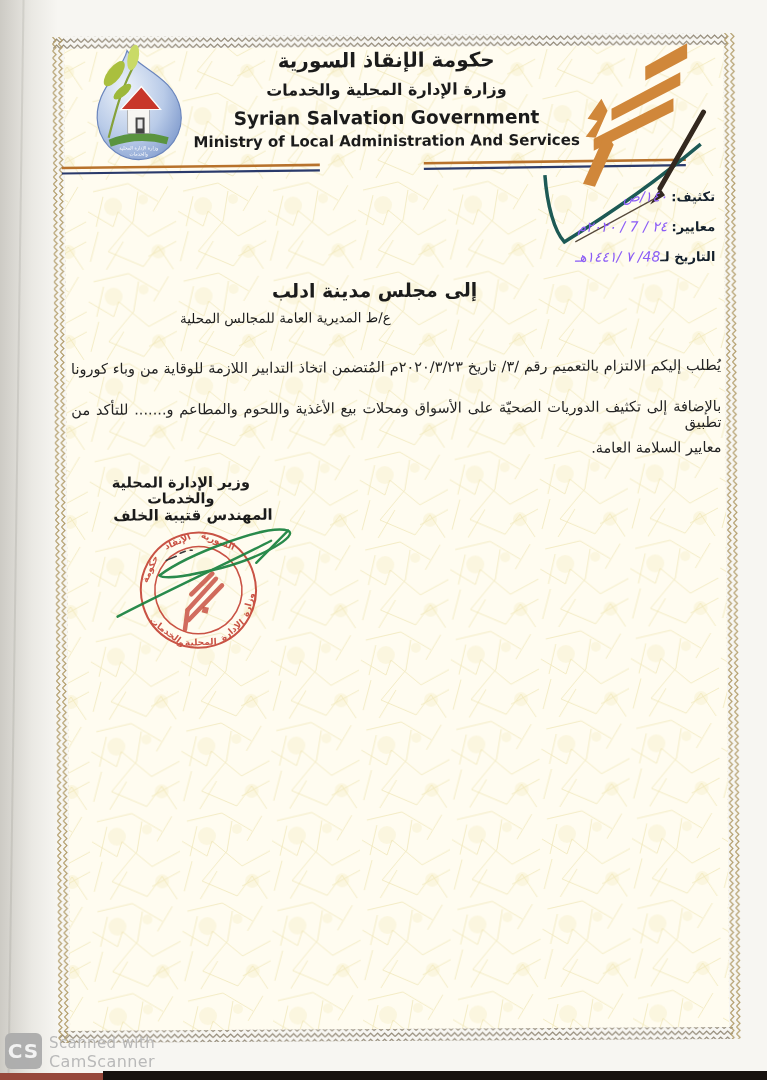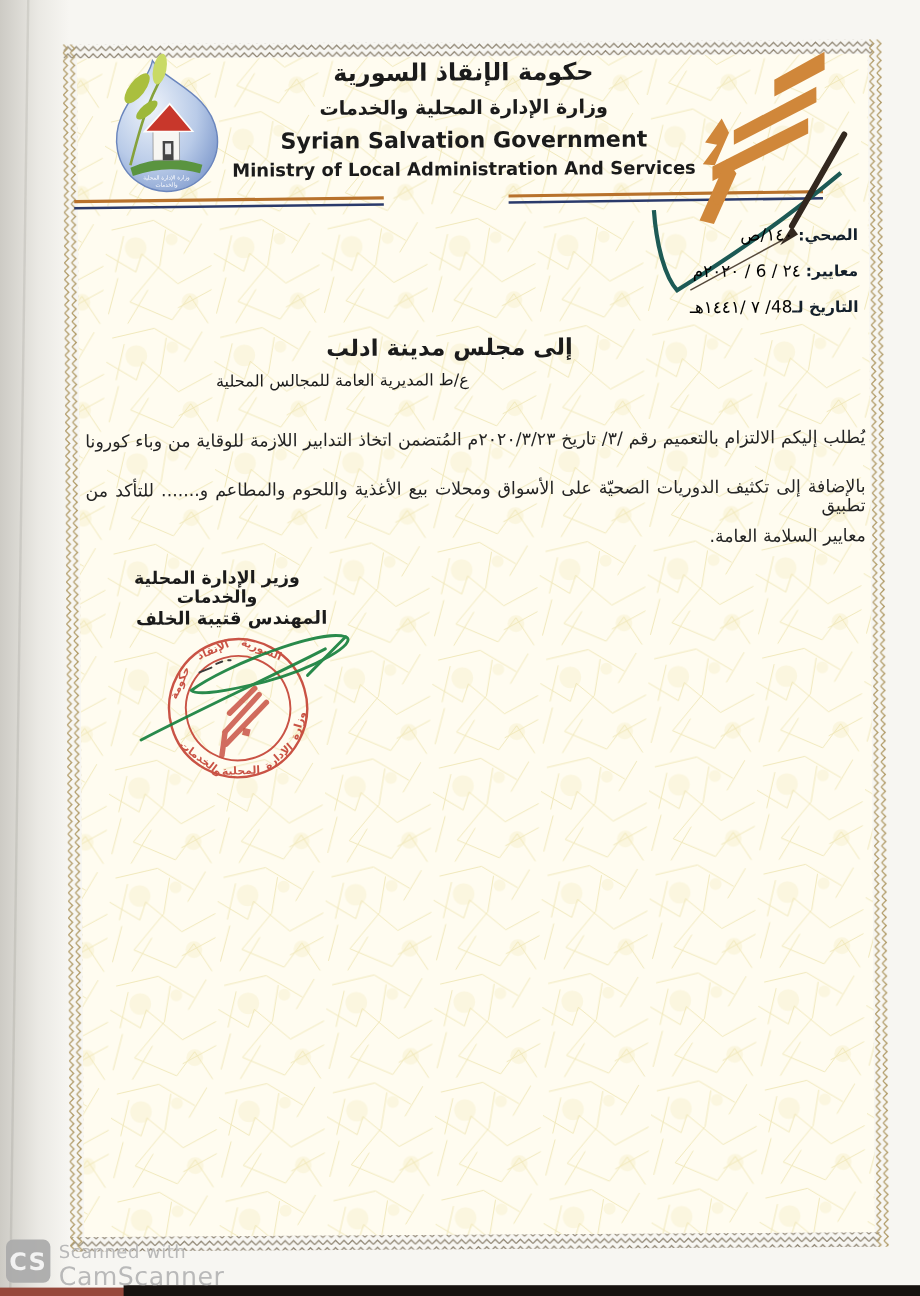--- a/index.html
+++ b/index.html
@@ -16,21 +16,21 @@
   .txt{z-index:2;color:#1b1b1b;}
   .ar{direction:rtl;unicode-bidi:plaintext;}
   .ctr{text-align:center;}
   .b{font-weight:bold;}
   .hdr-ar1{font-size:20px;letter-spacing:.5px;}
   .hdr-ar2{font-size:16px;}
   .hdr-en1{font-size:18.5px;}
   .hdr-en2{font-size:15px;}
   .ref-row{right:50px;direction:rtl;text-align:right;font-size:13px;color:#14202c;}
   .ref-row .lbl{font-weight:bold;}
-  .hand{font-size:14px;color:#000000;}
+  .hand{font-style:italic;font-size:14px;color:#8b5cf6;}
   .recipient{font-size:19px;}
   .via{font-size:13.5px;}
   .body-line{font-size:14.5px;color:#242424;direction:rtl;}
   .just{text-align:justify;text-align-last:justify;}
   .ralign{text-align:right;}
   .sig{font-size:15px;}
   .wm{z-index:6;}
   .cs-box{left:5px;top:1033px;width:37px;height:36px;background:#acacac;border-radius:6px;
     display:flex;align-items:center;justify-content:center;color:#f4f4f4;
     font-weight:bold;font-size:20px;letter-spacing:1px;opacity:.95;}
@@ -171,44 +171,44 @@
         <path d="M190,549 l2,0"></path>
       </g>
     </svg>
 
     <div class="abs txt ar ctr b hdr-ar1" style="left:64px;top:48px;width:650px;">حكومة الإنقاذ السورية</div>
     <div class="abs txt ar ctr b hdr-ar2" style="left:64px;top:80px;width:650px;">وزارة الإدارة المحلية والخدمات</div>
     <div class="abs txt ctr b hdr-en1" style="left:64px;top:107px;width:650px;">Syrian Salvation Government</div>
     <div class="abs txt ctr b hdr-en2" style="left:64px;top:132px;width:650px;">Ministry of Local Administration And Services</div>
 
     <div class="abs txt ref-row" style="top:190px;">
-      <span class="lbl">الصحي:</span>
+      <span class="lbl">تكثيف:</span>
       <span class="hand">١٤٠/ص</span>
     </div>
     <div class="abs txt ref-row" style="top:220px;">
       <span class="lbl">معايير:</span>
-      <span class="hand">٢٤ / 6 / ٢٠٢٠م</span>
+      <span class="hand">٢٤ / 7 / ٢٠٢٠م</span>
     </div>
     <div class="abs txt ref-row" style="top:250px;">
       <span class="lbl">التاريخ لـ</span><span class="hand">48/ ٧ /١٤٤١هـ</span>
     </div>
 
     <div class="abs txt ar ctr b recipient" style="left:0px;top:279px;width:752px;">إلى مجلس مدينة ادلب</div>
     <div class="abs txt ar via" style="left:92px;top:309px;width:300px;text-align:right;">ع/ط المديرية العامة للمجالس المحلية</div>
 
     <div class="abs txt body-line just" style="left:72px;top:359px;width:650px;">يُطلب إليكم الالتزام بالتعميم رقم /٣/ تاريخ ٢٠٢٠/٣/٢٣م المُتضمن اتخاذ التدابير اللازمة للوقاية من وباء كورونا</div>
     <div class="abs txt body-line just" style="left:72px;top:400px;width:650px;">بالإضافة إلى تكثيف الدوريات الصحيّة على الأسواق ومحلات بيع الأغذية واللحوم والمطاعم و....... للتأكد من تطبيق</div>
     <div class="abs txt body-line ralign" style="left:72px;top:441px;width:650px;">معايير السلامة العامة.</div>
 
     <div class="abs txt ar ctr b sig" style="left:86px;top:473px;width:190px;font-size:14.5px;">وزير الإدارة المحلية والخدمات</div>
     <div class="abs txt ar ctr b sig" style="left:98px;top:505px;width:190px;">المهندس قتيبة الخلف</div>
   </div>
 
   <div class="abs wm cs-box">
     <span>CS</span>
   </div>
   <div class="abs wm cs-line" style="top:1034px;">Scanned with</div>
-  <div class="abs wm cs-line" style="top:1052px;font-size:21px;">CamScanner</div>
+  <div class="abs wm cs-line" style="top:1052px;font-size:16px;">CamScanner</div>
 
   <div class="abs strip-red"></div>
   <div class="abs strip-black"></div>
 
 </div>
 
 </body></html>

